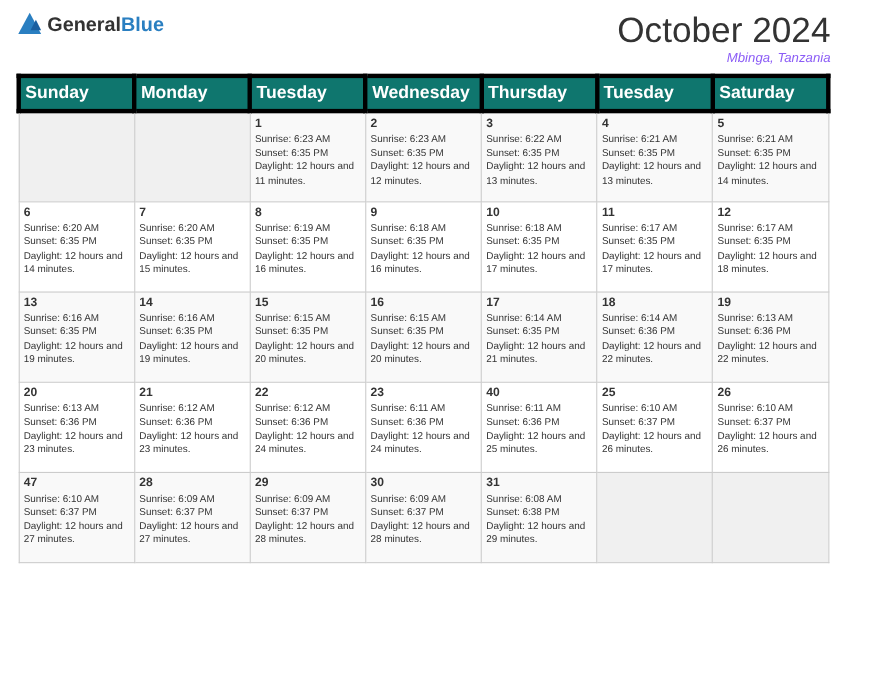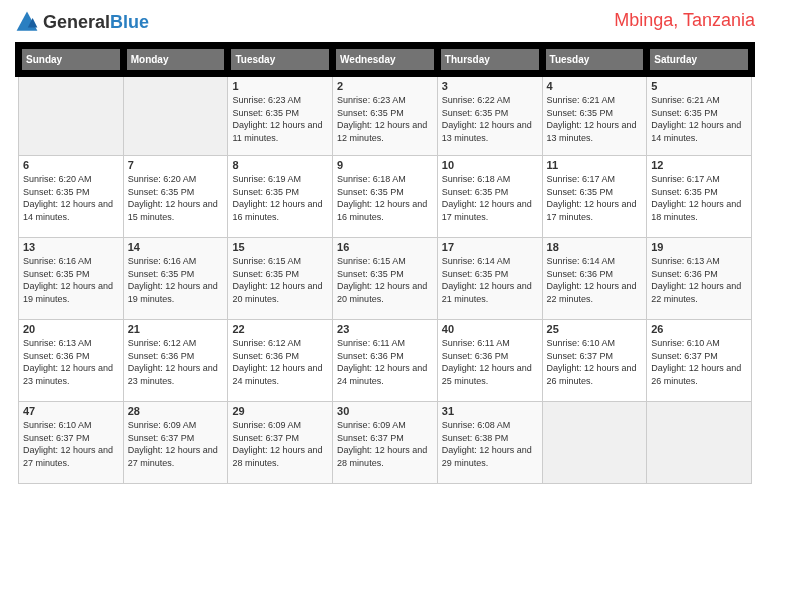--- a/index.html
+++ b/index.html
@@ -43,36 +43,37 @@
     .title-block {
       text-align: right;
     }
     .month-year {
       font-size: 32px;
       font-weight: 300;
       color: #333;
       line-height: 1.1;
     }
     .location {
-      font-size: 18px;
-      color: #ef4444;
+      font-size: 12px;
+      color: #8b5cf6;
+      font-style: italic;
     }
     .calendar-table {
       width: 100%;
       border-collapse: collapse;
       table-layout: fixed;
     }
     .calendar-table th {
-      background-color: #737373;
+      background-color: #0f766e;
       color: #fff;
-      font-size: 10px;
+      font-size: 16px;
       font-weight: bold;
       padding: 5px 4px;
       text-align: left;
-      border: 7px solid #000000;
+      border: 4px solid #000000;
     }
     .calendar-table td {
       vertical-align: top;
       border: 1px solid #ccc;
       padding: 3px 4px;
       height: 82px;
       font-size: 9.5px;
       color: #333;
       background: #fff;
     }
@@ -105,20 +106,21 @@
     <div class="logo">
       <svg class="logo-icon" viewBox="0 0 30 30" xmlns="http://www.w3.org/2000/svg">
         <polygon points="15,2 28,26 2,26" fill="#2a7fc1"></polygon>
         <polygon points="22,10 28,22 16,22" fill="#1a5fa0"></polygon>
       </svg>
       <div>
         <span class="logo-text-general">General</span><span class="logo-text-blue">Blue</span>
       </div>
     </div>
     <div class="title-block">
+      <div class="month-year">October 2024</div>
       <div class="location">Mbinga, Tanzania</div>
     </div>
   </div>
 
   <table class="calendar-table">
     <thead>
       <tr>
       <th>Sunday</th>
           <th>Monday</th>
           <th>Tuesday</th>

